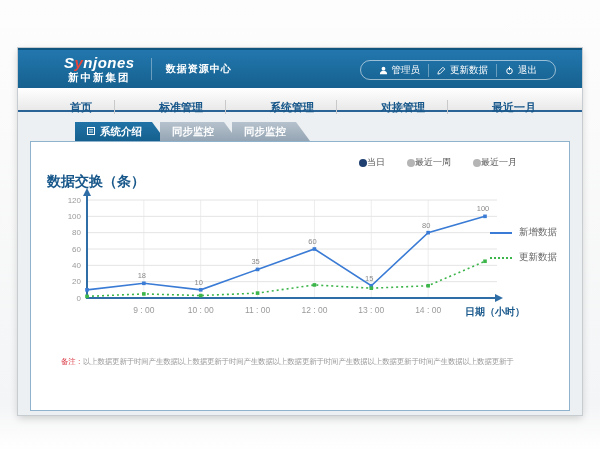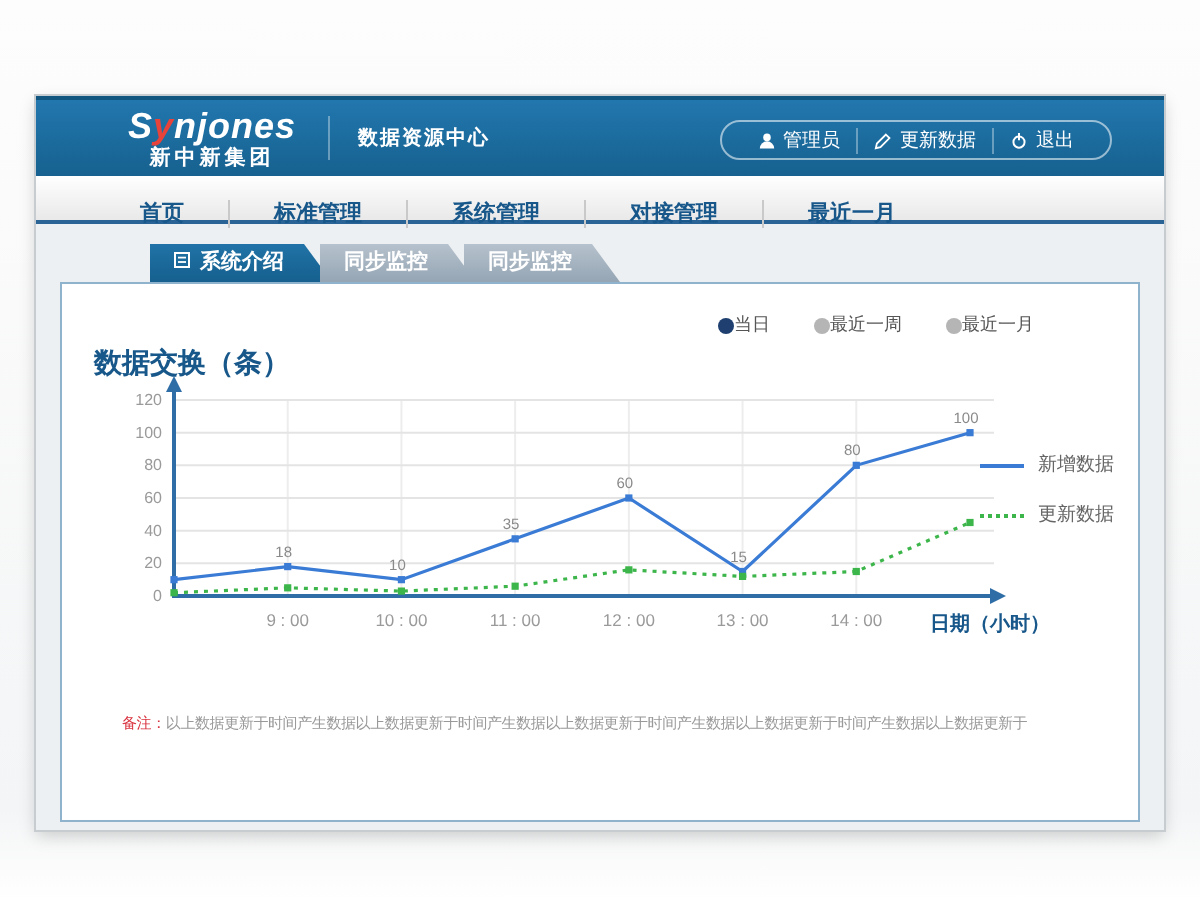--- a/index.html
+++ b/index.html
@@ -4,35 +4,35 @@
 <style>
   * { margin:0; padding:0; box-sizing:border-box; }
   html,body { width:600px; height:450px; background:#ffffff; font-family:"Liberation Sans","DejaVu Sans",sans-serif; overflow:hidden; }
   .stage { position:relative; width:600px; height:450px; background:linear-gradient(#fdfdfd,#f4f5f6 90%,#fff); }
   .window { position:absolute; left:18px; top:48px; width:564px; height:367px; background:#edf0f2;
             box-shadow:0 0 0 1px #c7ccd1, 0 3px 8px rgba(0,0,0,.18); }
   
   .hdr { position:absolute; left:0; top:0; width:100%; height:40px;
          background:linear-gradient(#2277ae,#16618f); border-top:2px solid #0f5580; display:flex; align-items:center; }
   .logo-block { display:flex; flex-direction:column; align-items:center; margin-left:46px; line-height:1; }
-  .logo-word { font-style:italic; font-weight:bold; font-size:18px; color:#fff; letter-spacing:.5px; }
+  .logo-word { font-style:italic; font-weight:bold; font-size:15px; color:#fff; letter-spacing:.5px; }
   .logo-word .y { color:#e8433a; }
   .logo-sub { font-size:10.5px; font-weight:bold; color:#fff; letter-spacing:2px; margin-top:2px; }
   .hdr-sep { width:1px; height:22px; background:rgba(255,255,255,.35); margin:0 14px 0 16px; }
   .hdr-title { color:#fff; font-size:10px; font-weight:bold; letter-spacing:1px; }
   .user-pill { position:absolute; right:26px; top:10px; height:20px; border:1px solid rgba(255,255,255,.55);
                border-radius:10px; display:flex; align-items:center; padding:0 10px; }
   .user-item { display:flex; align-items:center; gap:4px; color:#fff; font-size:9.5px; padding:0 8px; cursor:pointer; }
   .user-item + .user-item { border-left:1px solid rgba(255,255,255,.35); }
   .user-item svg { display:block; }
   
   .nav { position:absolute; left:0; top:40px; width:100%; height:24px;
          background:linear-gradient(#ffffff,#e9e9e9); border-bottom:2px solid #2a6496; display:flex; align-items:center; padding-left:30px; }
   .nav-item { font-size:11px; font-weight:bold; color:#17578a; padding:0 22px; height:14px; line-height:14px; cursor:pointer;margin-top:16px; }
-  .nav-item + .nav-item { border-left:1px solid #c9c9c9; }
+  .nav-item + .nav-item { border-left:1px solid #c9c9c9;padding-left:44px; }
   
   .tabs { position:absolute; left:12px; top:74px; display:flex;margin-left:45px; }
   .tab { height:19px; line-height:19px; font-size:10.5px; font-weight:bold; color:#fff; padding:0 24px 0 12px;
          clip-path:polygon(0 0, calc(100% - 14px) 0, 100% 100%, 0 100%); display:flex; align-items:center; gap:5px; cursor:pointer; }
   .tab.active { background:linear-gradient(#2173a7,#15608e); }
   .tab.inactive { background:linear-gradient(#b6c2cd,#95a5b4); margin-left:-6px; }
   
   .panel { position:absolute; left:12px; top:93px; right:12px; bottom:4px; background:#fff; border:1px solid #8fb3cc; }
   .radios { position:absolute; top:14px; right:52px; display:flex; gap:22px; align-items:center; }
   .radio { display:flex; align-items:center; gap:0; font-size:9px; color:#555; cursor:pointer; }

